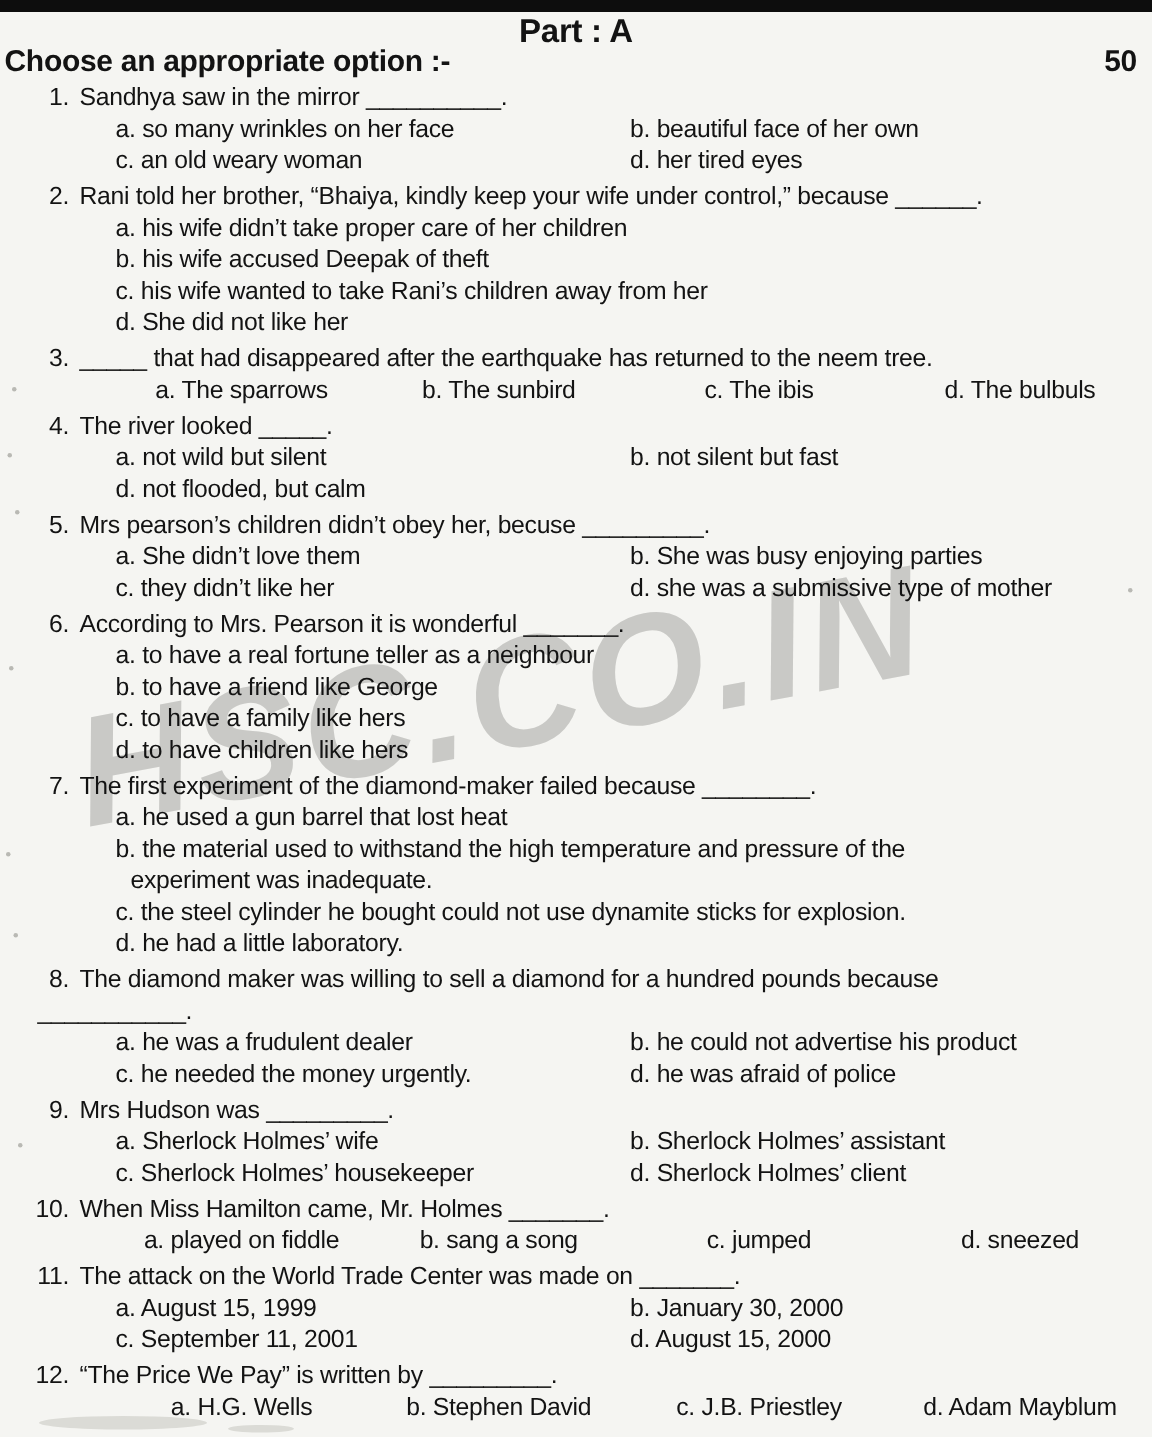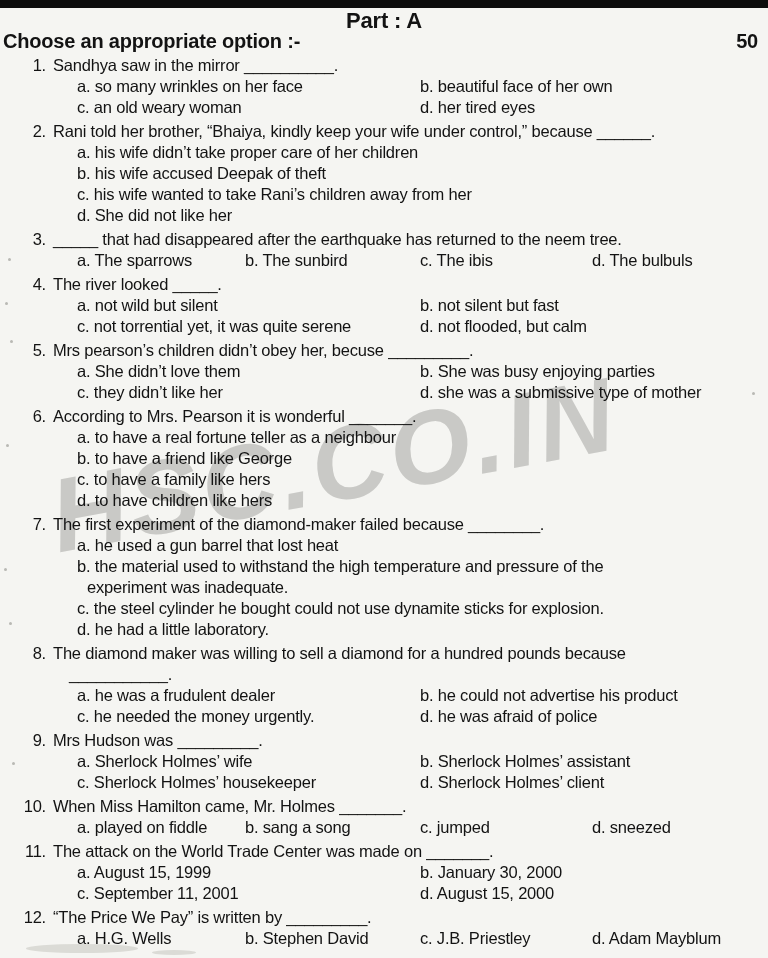--- a/index.html
+++ b/index.html
@@ -19,24 +19,24 @@
   }
   .instr-row {
     display:flex; justify-content:space-between;
     font-weight:700; font-size:20px; line-height:21px;
     padding:0 10px 0 3px;
   }
   main { position:relative; z-index:2; }
   .q { margin-top:3px; font-size:16.5px; line-height:21px; }
   .q-line { padding-left:22px; display:flex; }
   .q-num { min-width:24px; text-align:right; margin-right:7px; flex:none; }
-  .q-text2 { margin-left:69px; }
+  .q-text2 { margin-left:25px; }
   .opts.col1 .opt { margin-left:77px; }
   .opts.cols2 { display:grid; grid-template-columns:343px 1fr; margin-left:77px; }
-  .opts.row4  { display:grid; grid-template-columns:168px 175px 172px 1fr; margin-left:77px; }
+  .opts.row4  { display:grid; grid-template-columns:168px 175px 172px 1fr; margin-left:77px;text-align:center; }
   .opt-cont { margin-left:10px; }
   .watermark {
     position:absolute; left:52px; top:462px; z-index:1;
     font-size:104px; line-height:110px; font-weight:700; font-style:italic;
     letter-spacing:4px; color:#c9c9c6; white-space:nowrap;
     transform:rotate(-10.5deg); transform-origin:0 50%;
     user-select:none;
   }
   .blob { position:absolute; background:#dbdbd6; border-radius:50%; z-index:0; }
   .blob1 { left:26px; top:944px; width:112px; height:9px; }
@@ -96,21 +96,20 @@
       </div>
     </section>
     <section class="q">
       <div class="q-line">
         <span class="q-num">4.</span>
         <span class="q-text">The river looked _____.</span>
       </div>
       <div class="opts cols2">
         <div class="opt"><span class="opt-label">a.</span> <span class="opt-text">not wild but silent</span></div>
         <div class="opt"><span class="opt-label">b.</span> <span class="opt-text">not silent but fast</span></div>
-        <div class="opt"><span class="opt-label">c.</span> <span class="opt-text">not torrential yet, it was quite serene</span></div>
         <div class="opt"><span class="opt-label">d.</span> <span class="opt-text">not flooded, but calm</span></div>
       </div>
     </section>
     <section class="q">
       <div class="q-line">
         <span class="q-num">5.</span>
         <span class="q-text">Mrs pearson’s children didn’t obey her, becuse _________.</span>
       </div>
       <div class="opts cols2">
         <div class="opt"><span class="opt-label">a.</span> <span class="opt-text">She didn’t love them</span></div>

